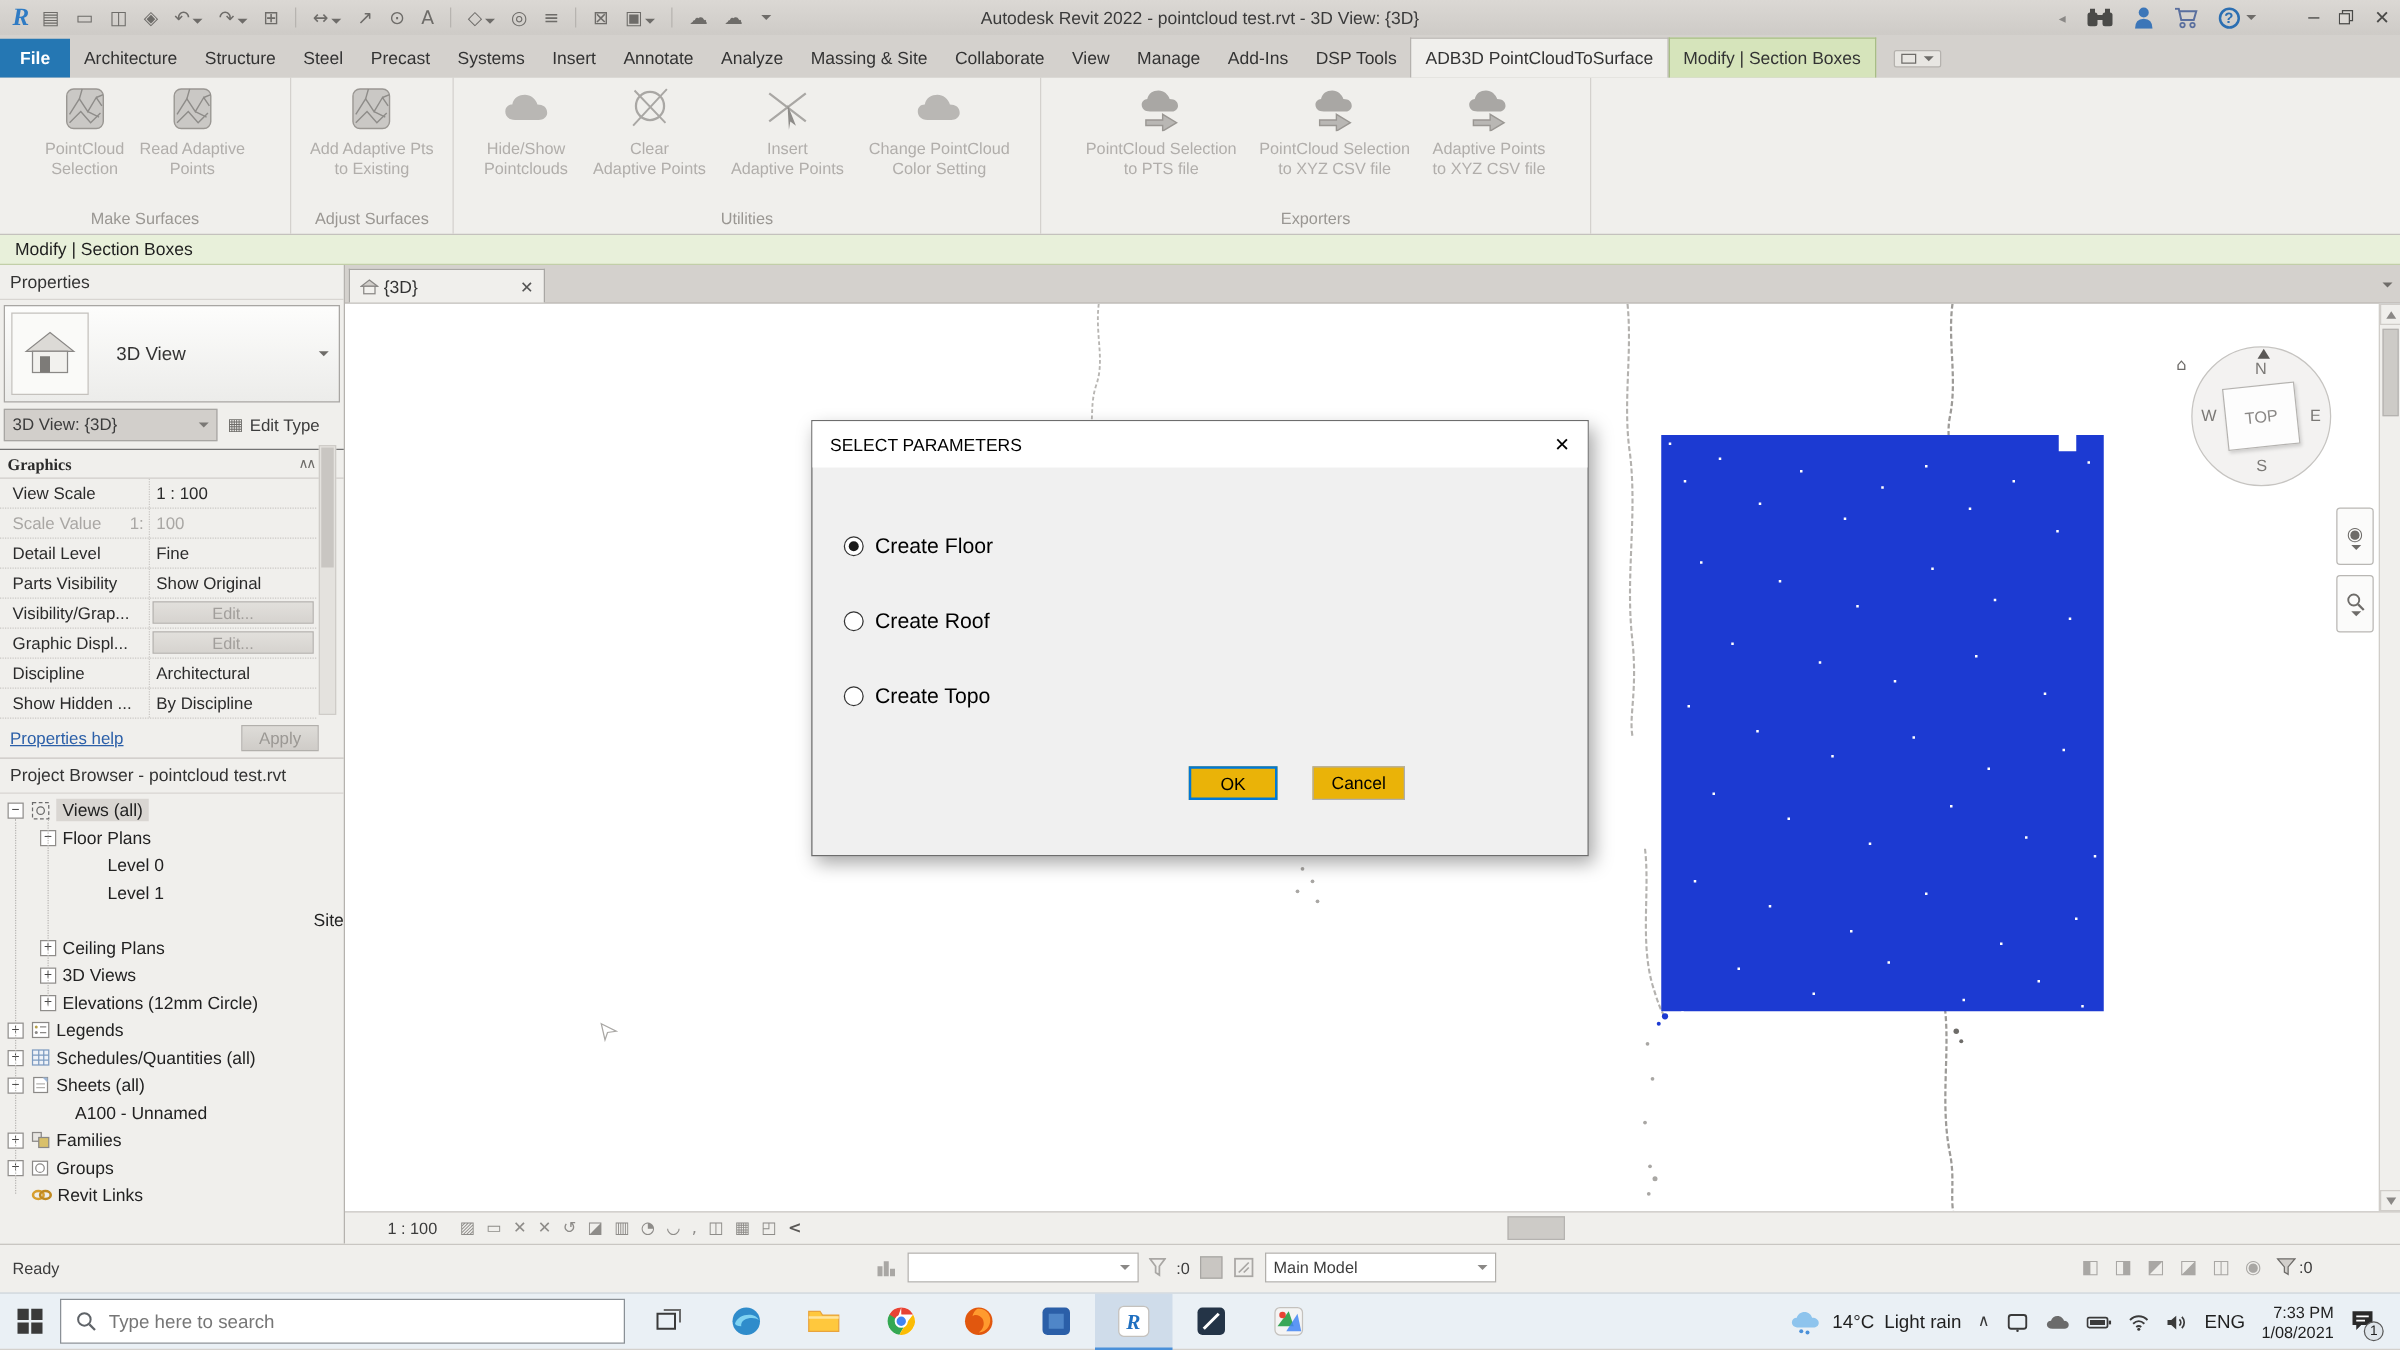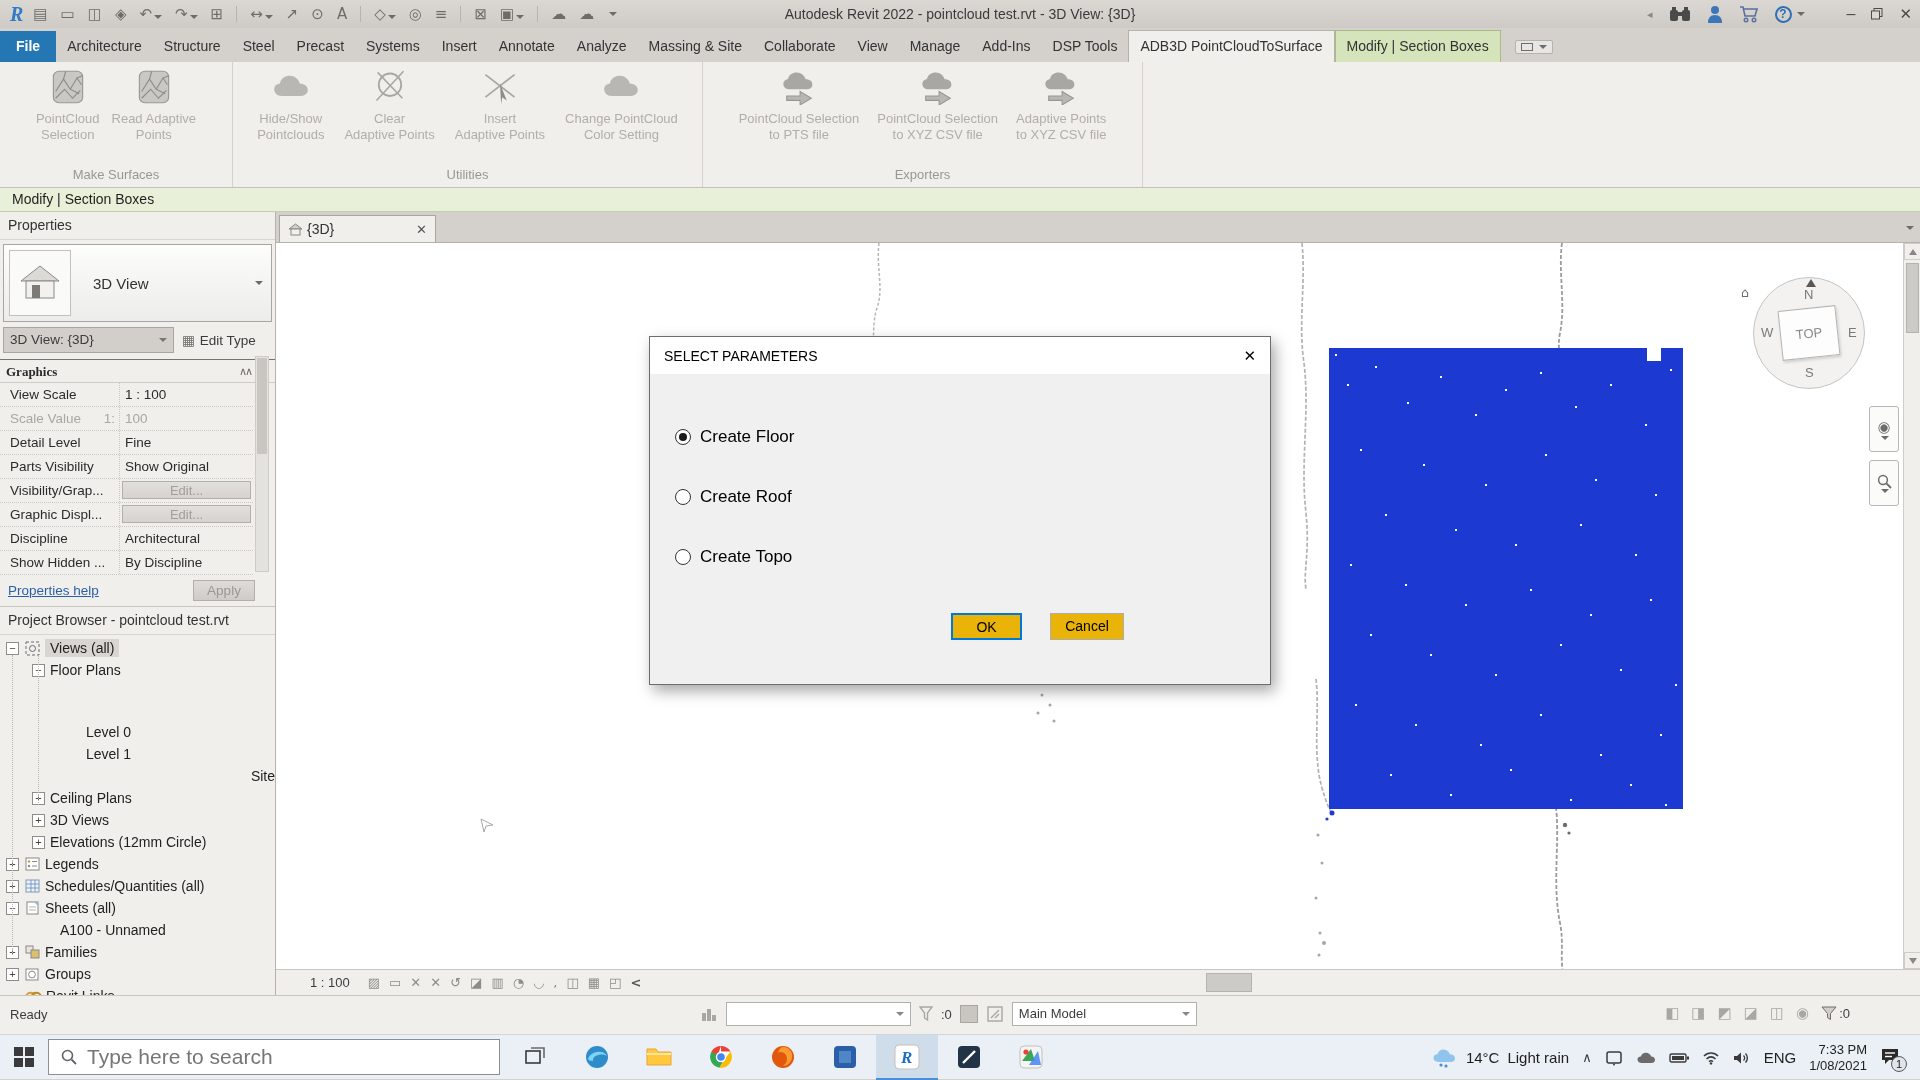--- a/index.html
+++ b/index.html
@@ -126,21 +126,21 @@
   .sb-combo { width:185px; height:24px; background:#fff; border:1px solid #b2b0ac; position:relative; line-height:22px; padding-left:6px; color:#3c3c3c;}
   .sb-combo .caret { position:absolute; right:6px; top:9px; border-top-color:#8a8886; }
   .sb-check { width:18px; height:18px; background:#c9c6c2; border:1px solid #a8a6a3; }
   .sb-right { position:absolute; right:70px; top:8px; display:flex; align-items:center; gap:12px; color:#a9a7a4; font-size:15px; }
 
   
   .taskbar { height:45px; background:#eaf0f5; border-top:1px solid #cfd6dc; display:flex; align-items:center; position:relative; }
   .startbtn { width:48px; height:45px; display:flex; align-items:center; justify-content:center; }
   .winlogo { display:grid; grid-template-columns:9px 9px; grid-template-rows:9px 9px; gap:2px; }
   .winlogo div { background:#3a3a3a; }
-  .searchbox { width:452px; height:36px; background:#fff; border:1px solid #8a9096; display:flex; align-items:center; padding-left:12px; gap:10px; color:#767676; font-size:21px; }
+  .searchbox { width:452px; height:36px; background:#fff; border:1px solid #8a9096; display:flex; align-items:center; padding-left:12px; gap:10px; color:#767676; font-size:15px; }
   .apps { display:flex; height:45px; margin-left:4px; }
   .appslot { width:62px; height:45px; display:flex; align-items:center; justify-content:center; }
   .appslot.active { background:#cfdcea; box-shadow:inset 0 -2px 0 #4a90d9; }
   .tray { position:absolute; right:20px; top:0; height:45px; display:flex; align-items:center; gap:13px; font-size:15px; color:#1f1f1f; }
   .clock { text-align:right; font-size:13px; line-height:16px; }
   .notif { position:relative; }
   .badge { position:absolute; right:-7px; bottom:-4px; width:16px; height:16px; border-radius:50%; background:#dfe5ea; border:1px solid #5a5a5a; font-size:11px; text-align:center; line-height:14px; color:#1f1f1f; }
   .g { font-family:"DejaVu Sans", sans-serif; }
 </style>
 </head>
@@ -248,20 +248,34 @@
               <rect x="3" y="2" width="26" height="28" rx="5" fill="#cac8c5" stroke="#9a9793"></rect>
               <path d="M5 20 L12 9 L18 18 L24 8 L28 14 M5 26 L13 18 L20 26 L27 19" stroke="#8e8c89" fill="none"></path>
               <path d="M12 9 L14 2 M18 18 L26 22 M24 8 L29 6" stroke="#8e8c89" fill="none"></path>
             </svg>
           <span class="rlabel">Read Adaptive</span>
           <span class="rlabel">Points</span>
         </div>
       </div>
       <div class="rgroup-label">Make Surfaces</div>
     </div>
+    <div class="rgroup" style="width:130px">
+      <div class="rbtns">
+        <div class="rbtn">
+          <svg width="36" height="36" viewBox="0 0 32 32">
+              <rect x="3" y="2" width="26" height="28" rx="5" fill="#cac8c5" stroke="#9a9793"></rect>
+              <path d="M5 20 L12 9 L18 18 L24 8 L28 14 M5 26 L13 18 L20 26 L27 19" stroke="#8e8c89" fill="none"></path>
+              <path d="M12 9 L14 2 M18 18 L26 22 M24 8 L29 6" stroke="#8e8c89" fill="none"></path>
+            </svg>
+          <span class="rlabel">Add Adaptive Pts</span>
+          <span class="rlabel">to Existing</span>
+        </div>
+      </div>
+      <div class="rgroup-label">Adjust Surfaces</div>
+    </div>
     <div class="rgroup" style="width:470px">
       <div class="rbtns" style="gap:8px;">
         <div class="rbtn">
           <svg width="38" height="36" viewBox="0 0 34 32">
               <path d="M9 24 C4 24 2 21 2 18 C2 15 4 13 7 13 C8 8 12 6 16 6 C20 6 24 9 25 13 C29 13 32 15 32 19 C32 22 29 24 26 24 Z" fill="#b9b7b4"></path>
             </svg>
           <span class="rlabel">Hide/Show</span>
           <span class="rlabel">Pointclouds</span>
         </div>
         <div class="rbtn">
@@ -405,21 +419,21 @@
                 <rect x="1" y="1" width="13" height="13" fill="none" stroke="#6b6b6b" stroke-dasharray="3 2"></rect>
                 <circle cx="7.5" cy="7.5" r="3" fill="none" stroke="#6b6b6b"></circle>
               </svg>
             </span>
             <span class="tsel">Views (all)</span>
           </div>
         <div class="trow" style="padding-left:32px;">
             <span class="expb">−</span>
             <span>Floor Plans</span>
           </div>
-        <div class="trow" style="padding-left:86px;margin-top:40px;">
+        <div class="trow" style="padding-left:86px;">
             <span>Level 0</span>
           </div>
         <div class="trow" style="padding-left:86px;">
             <span>Level 1</span>
           </div>
         <div class="trow" style="padding-left:80px;justify-content:flex-end;">
             <span>Site</span>
           </div>
         <div class="trow" style="padding-left:32px;">
             <span class="expb">+</span>

